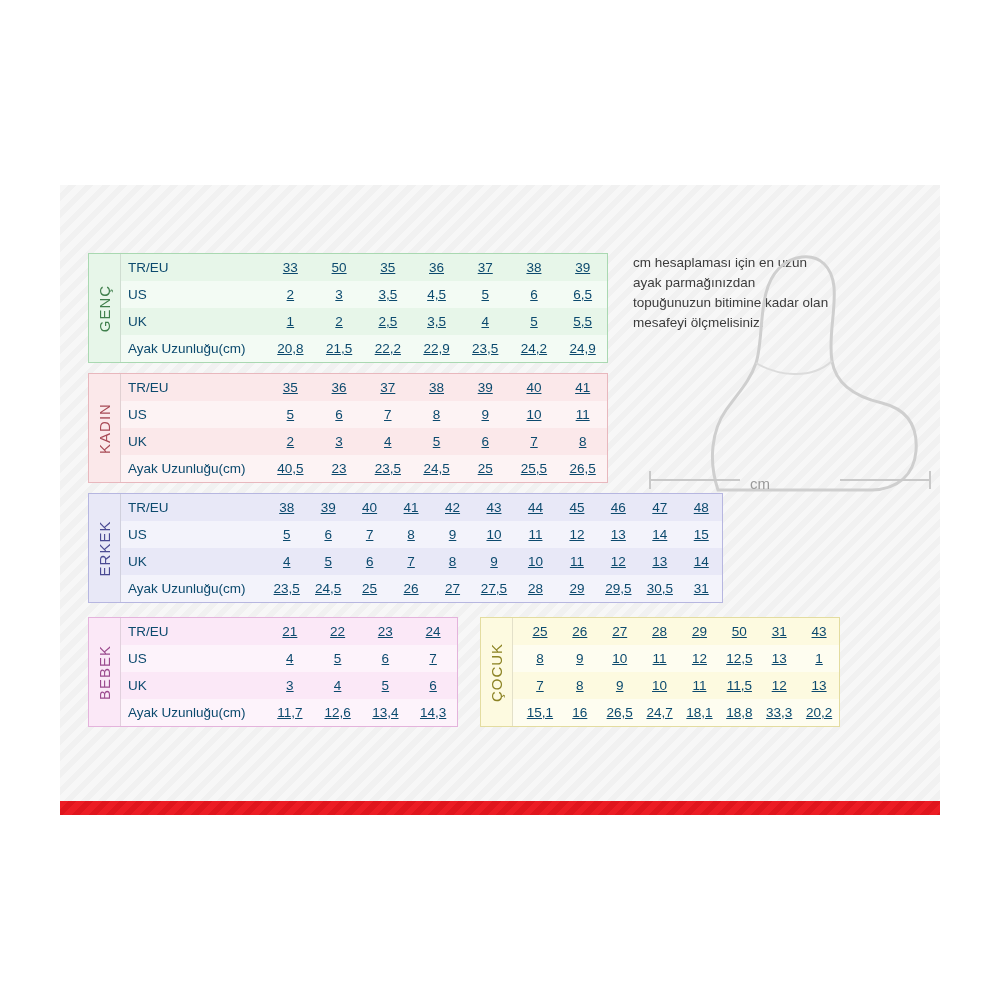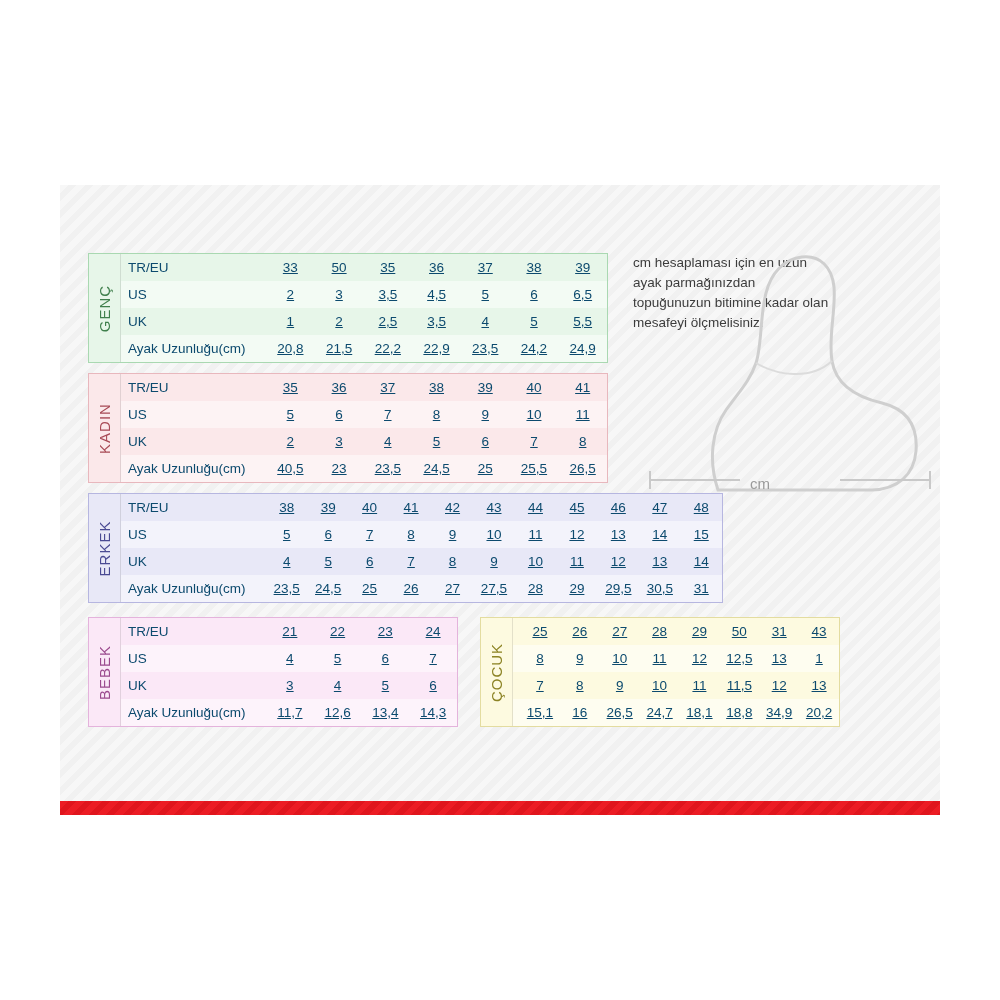--- a/index.html
+++ b/index.html
@@ -441,21 +441,21 @@
       </div>
       <div class="row alt">
         <div class="rowlabel" style="width:6px;"></div>
         <div class="cells">
           <div class="cell">15,1</div>
           <div class="cell">16</div>
           <div class="cell">26,5</div>
           <div class="cell">24,7</div>
           <div class="cell">18,1</div>
           <div class="cell">18,8</div>
-          <div class="cell">34,9</div>
+          <div class="cell">33,3</div>
           <div class="cell">20,2</div>
         </div>
       </div>
     </div>
   </div>
 
   <div class="note">cm hesaplaması için en uzun ayak parmağınızdan topuğunuzun bitimine kadar olan mesafeyi ölçmelisiniz.</div>
 
   <div class="foot">
     <svg viewBox="0 0 280 260" width="280" height="260">

